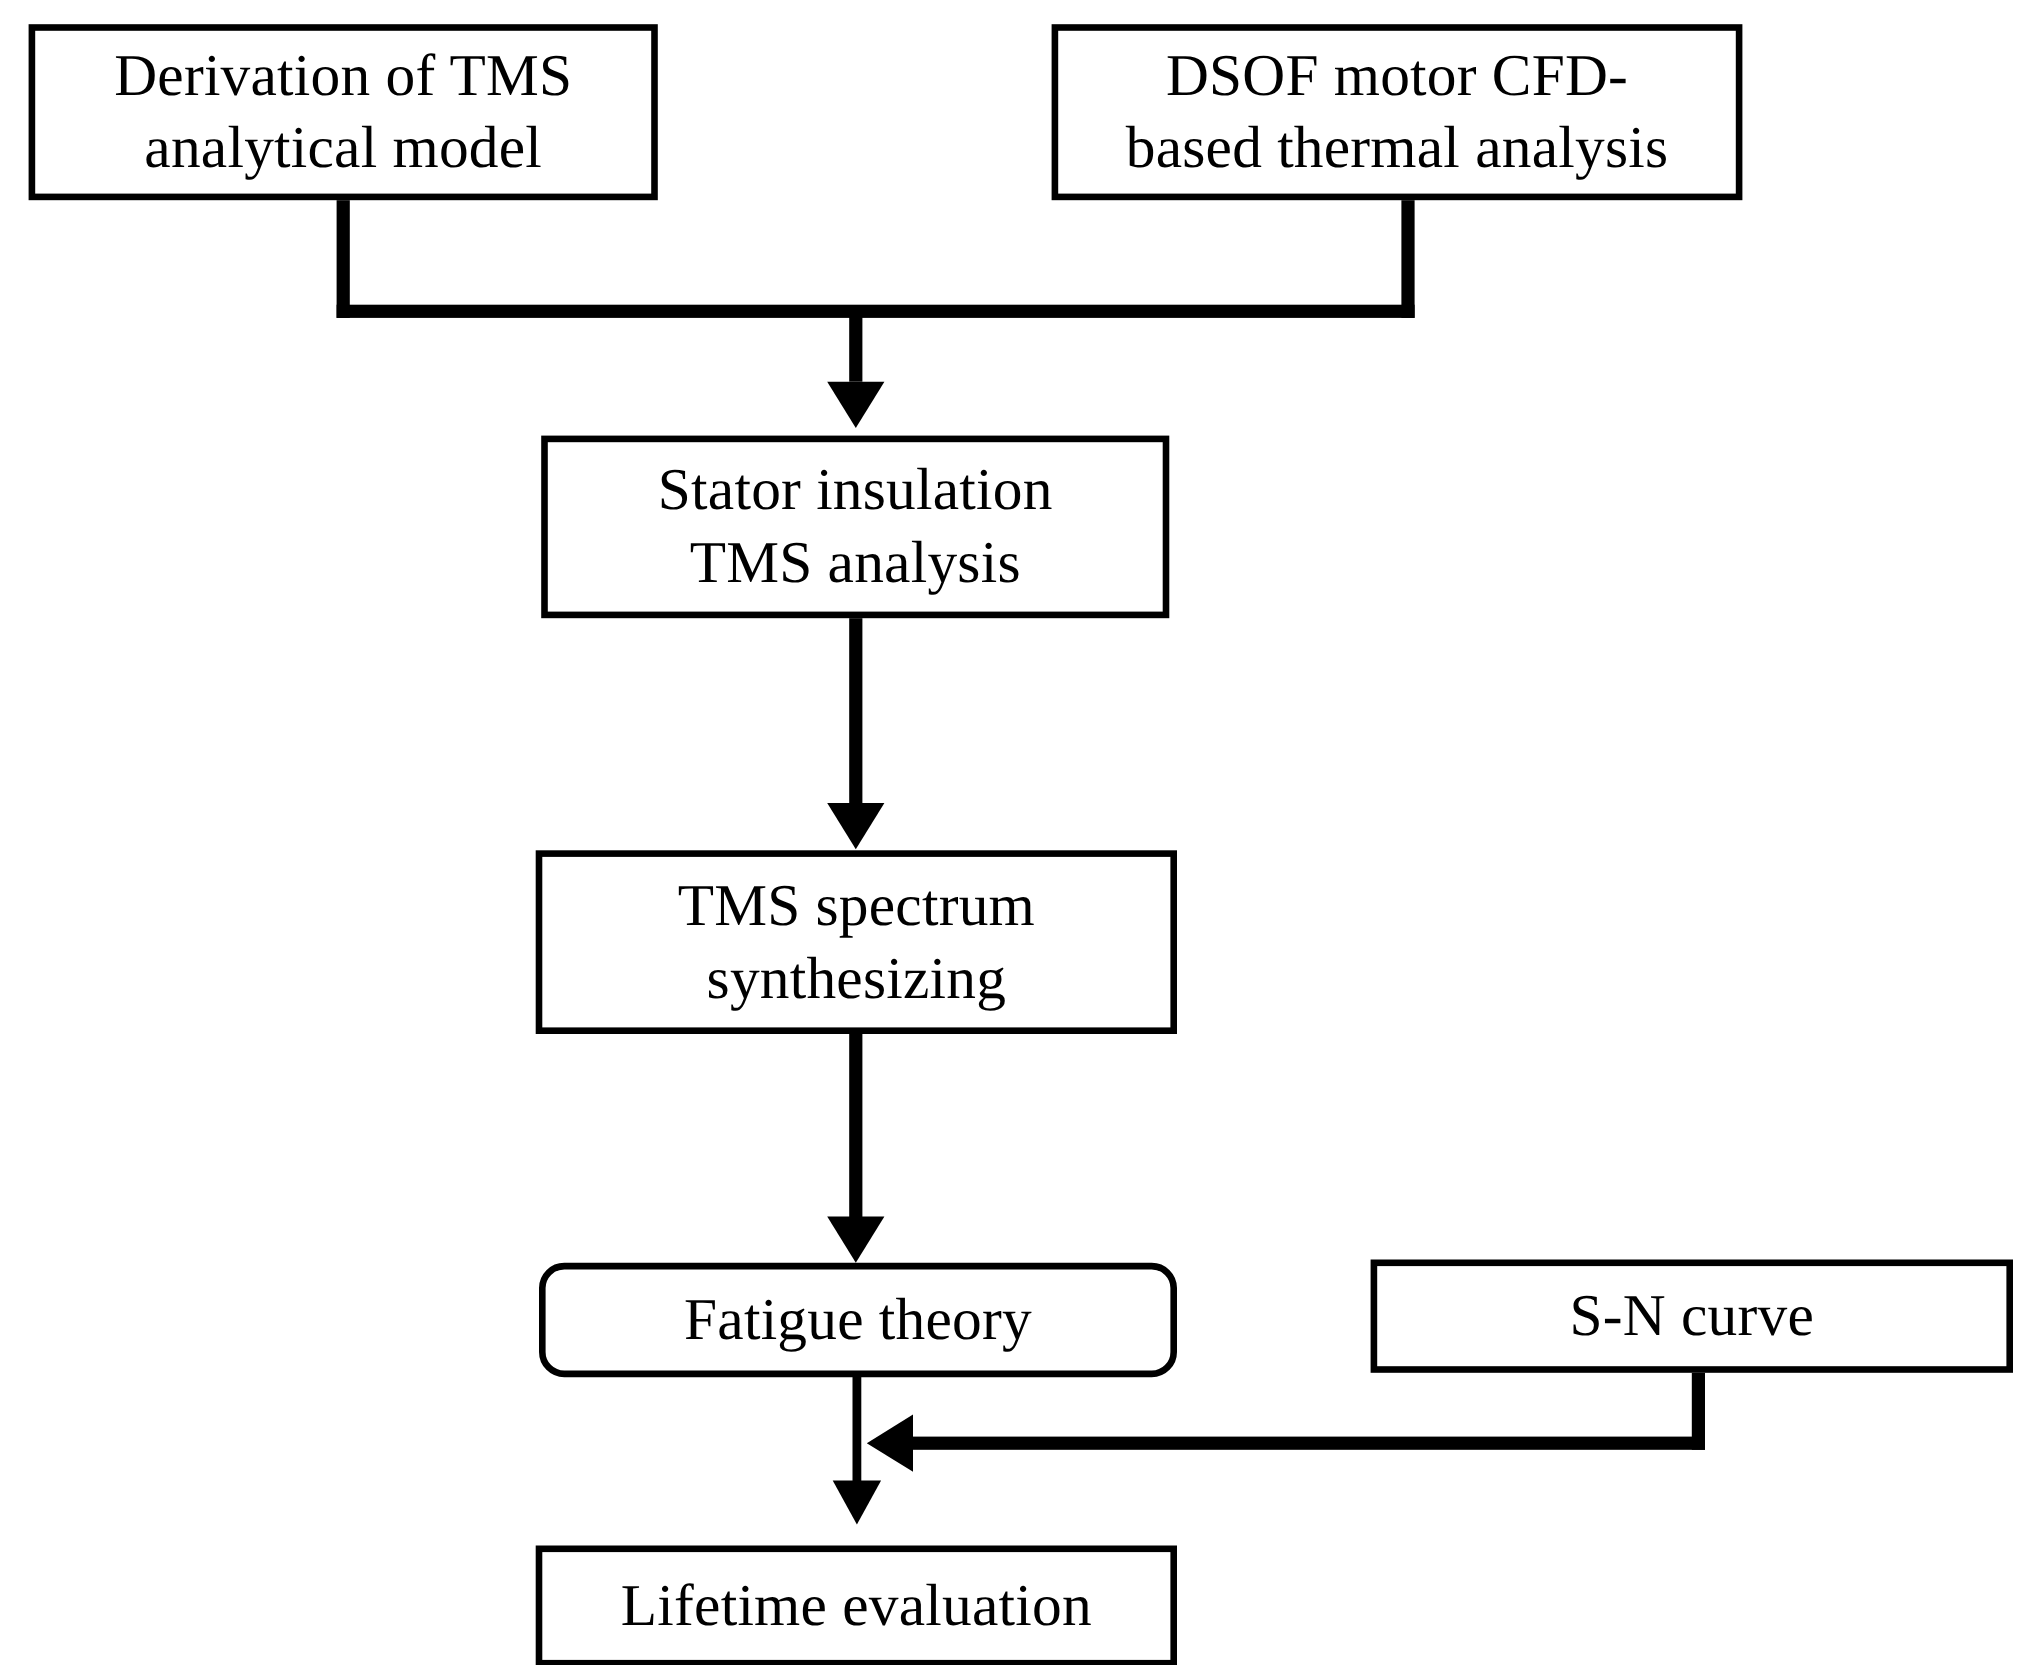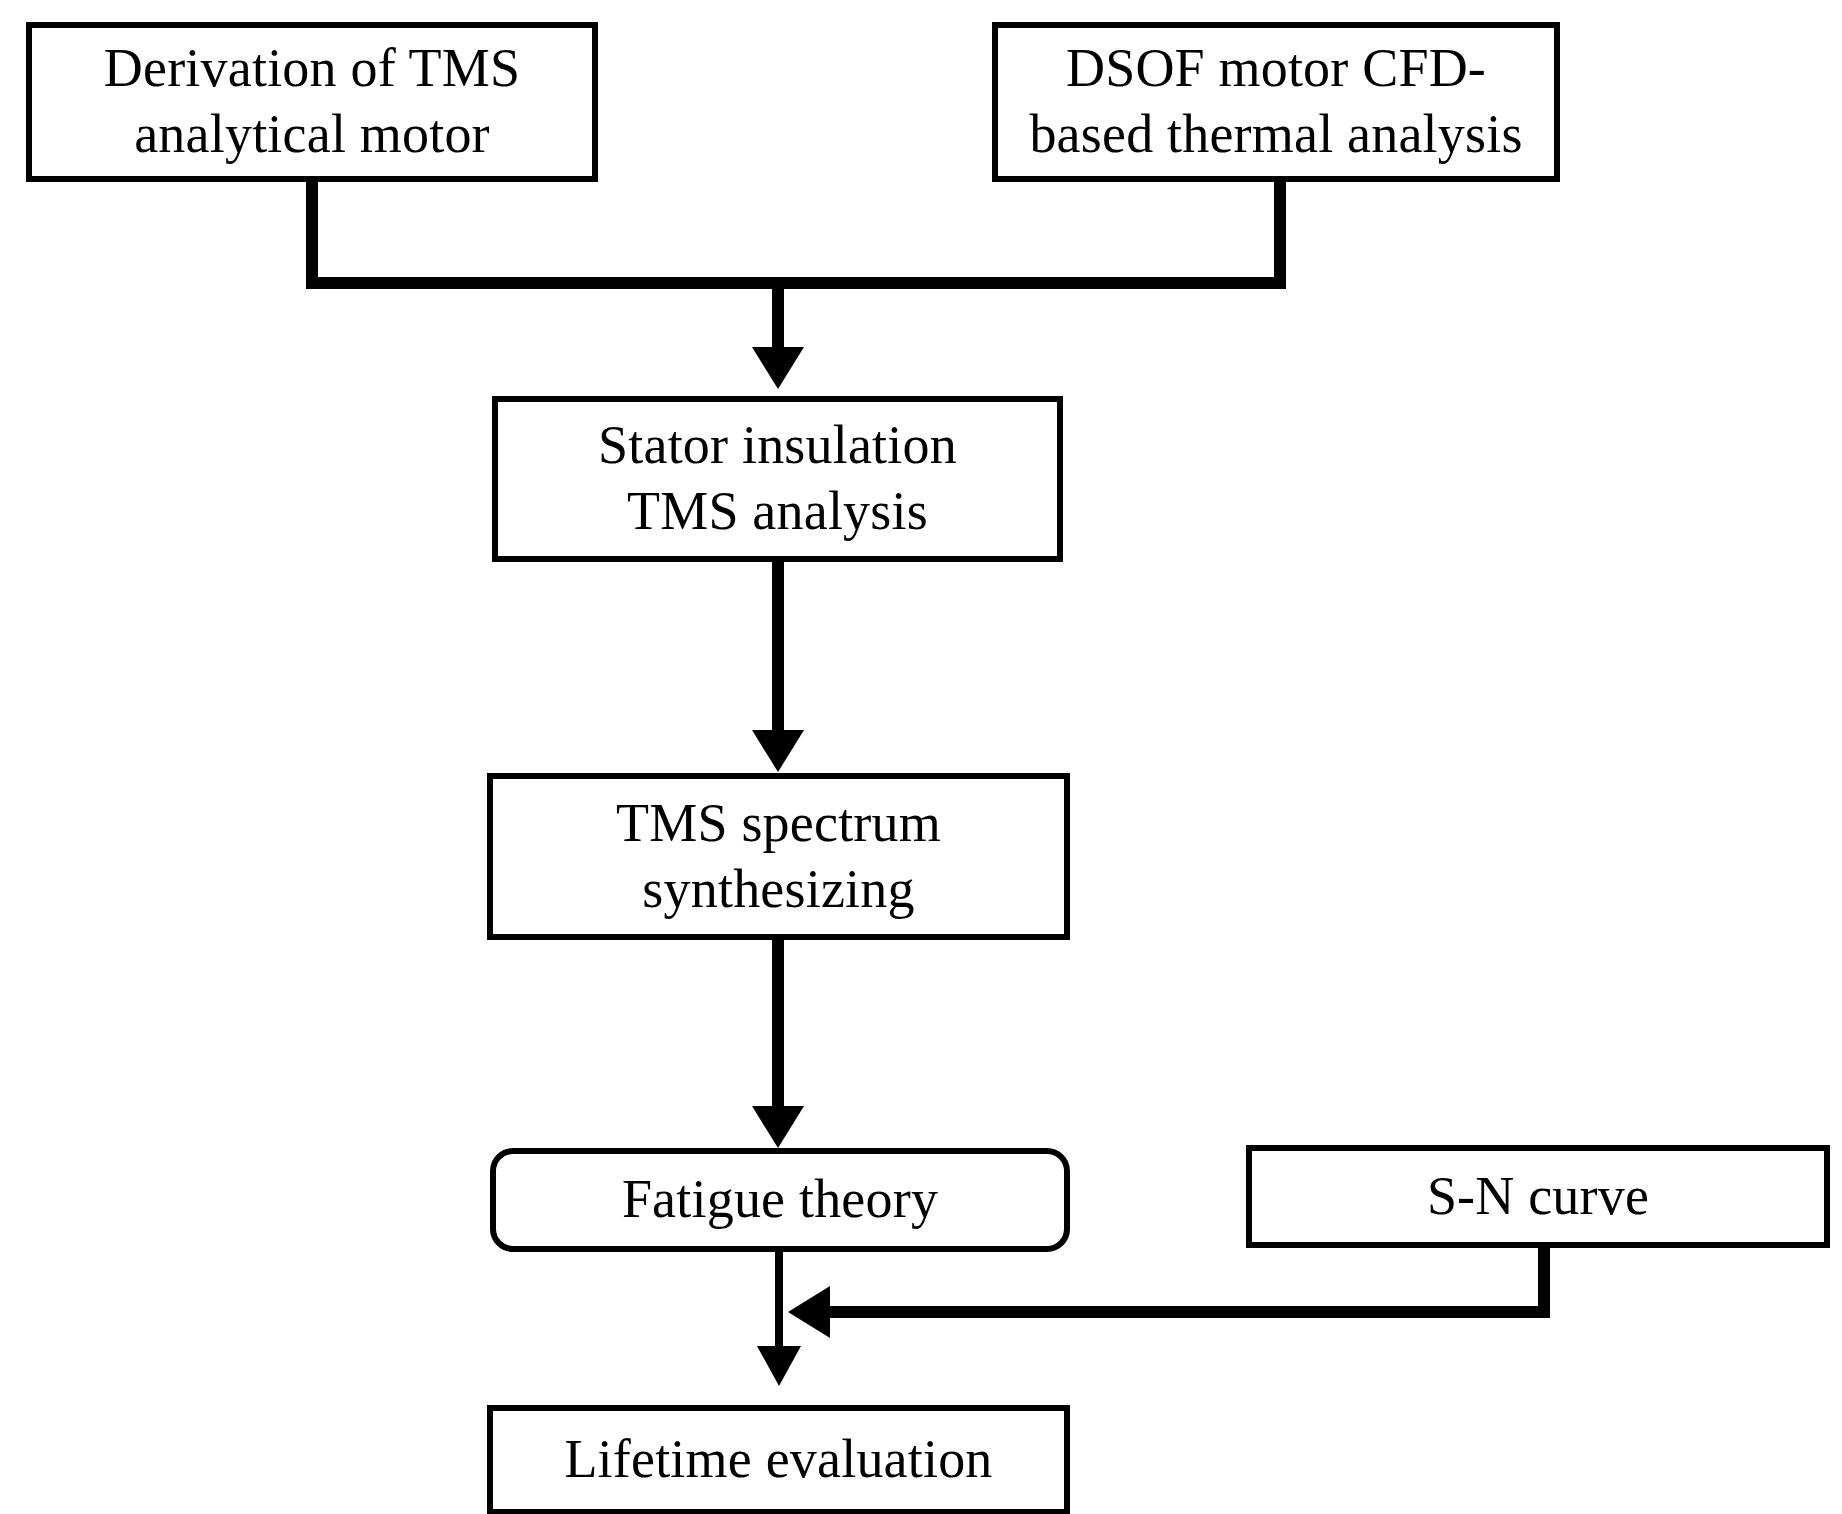--- a/index.html
+++ b/index.html
@@ -27,21 +27,21 @@
     color: #000000;
     font-family: "Liberation Serif", "DejaVu Serif", serif;
     font-size: 54px;
     line-height: 1.22;
     letter-spacing: 0.2px;
     white-space: pre-line;
     padding: 0 10px;
   }
   
   #node-derivation   { left: 26px;   top: 22px;   width: 572px; height: 160px; }
-  #node-dsof         { left: 992px;  top: 22px;   width: 568px; height: 160px; }
+  #node-dsof         { left: 956px;  top: 22px;   width: 628px; height: 160px; }
   #node-stator       { left: 492px;  top: 396px;  width: 571px; height: 166px; }
   #node-spectrum     { left: 487px;  top: 773px;  width: 583px; height: 167px; }
   #node-fatigue      { left: 490px;  top: 1148px; width: 580px; height: 104px; border-radius: 23px; }
   #node-sn           { left: 1246px; top: 1145px; width: 584px; height: 103px; text-align: right; }
   #node-lifetime     { left: 487px;  top: 1385px; width: 583px; height: 110px; margin-top: 20px; }
 
   
   .edge-seg {
     position: absolute;
     background: #000000;
@@ -85,21 +85,21 @@
 
     <div class="edge-seg" style="left:775px; top:1246px; width:8px; height:104px;"></div>
     <div class="arrow-down" style="left:757px; top:1346px; border-left-width:22px; border-right-width:22px; border-top-width:40px;"></div>
 
     <div class="edge-seg" style="left:1538px; top:1242px; width:12px; height:76px;"></div>
     <div class="edge-seg" style="left:828px; top:1306px; width:722px; height:12px;"></div>
     <div class="arrow-left" style="left:788px; top:1286px;"></div>
   </div>
 
   <div class="node" id="node-derivation">Derivation of TMS
-analytical motor</div>
+analytical model</div>
 
   <div class="node" id="node-dsof">DSOF motor CFD-
 based thermal analysis</div>
 
   <div class="node" id="node-spectrum">TMS spectrum
 synthesizing</div>
 
   <div class="node" id="node-stator">Stator insulation
 TMS analysis</div>
 

